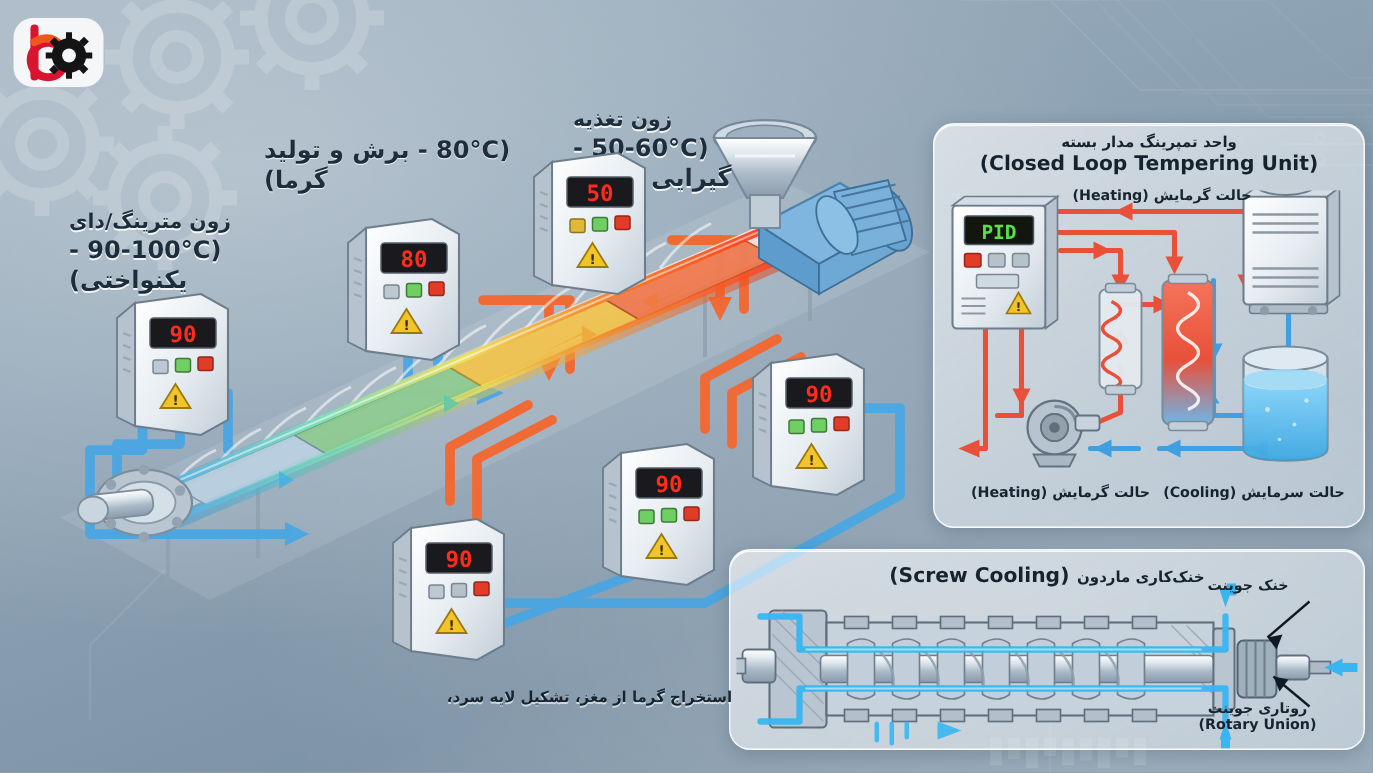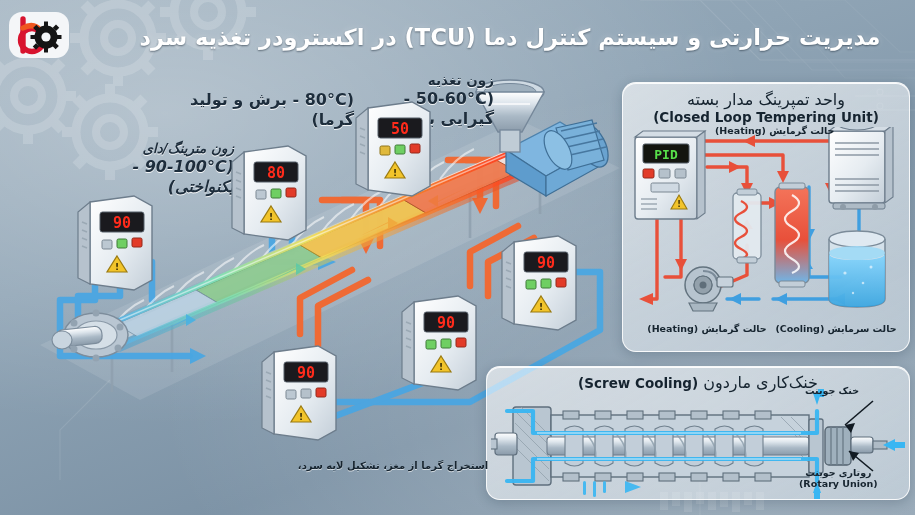--- a/index.html
+++ b/index.html
@@ -22,31 +22,31 @@
   #title{
     position:absolute; top:14px; left:110px; width:800px; height:46px;
     display:flex; align-items:center; justify-content:center;
     color:#ffffff; font-weight:bold; font-size:22.5px; letter-spacing:.2px;
     text-shadow:0 1px 2px rgba(20,35,50,.55), 0 0 7px rgba(255,255,255,.25);
     direction:rtl; white-space:nowrap;
   }
   
   #logo{position:absolute; left:8px; top:10px; width:62px; height:50px;}
   
-  .zlabel{position:absolute; direction:rtl; text-align:right; color:#1d2d3c;
+  .zlabel{position:absolute; direction:rtl; text-align:left; color:#1d2d3c;
           text-shadow:0 1px 0 rgba(255,255,255,.85); line-height:1.25;}
   .zlabel .t1{font-weight:bold; font-size:13.5px; display:block;}
   .zlabel .t2{font-size:16px; display:block; font-weight:600;}
   
   .panel{position:absolute; border-radius:14px;
          background:linear-gradient(150deg,rgba(255,255,255,.62),rgba(226,235,242,.48));
          border:1.5px solid rgba(255,255,255,.85);
          box-shadow:0 3px 12px rgba(25,45,65,.22), inset 0 1px 0 rgba(255,255,255,.9);}
   .ptitle{position:absolute;width:100%;text-align:center;direction:rtl;color:#15232f;}
-  .ptitle .fa{display:block;font-weight:normal;font-size:16px;}
+  .ptitle .fa{display:block;font-weight:bold;font-size:10px;}
   .ptitle .en{display:block;font-weight:bold;font-size:13.5px;}
   .minilab{position:absolute; font-size:9.5px; font-weight:bold; color:#16242f; direction:rtl;
            text-align:center; white-space:nowrap;}
   .callout{position:absolute; font-size:9.5px; font-weight:bold; color:#16242f; direction:rtl;
            text-align:center; line-height:1.2; white-space:nowrap;}
   #bottomnote{position:absolute; left:278px; top:458px; width:230px;
               direction:rtl; text-align:center; color:#16242f; font-size:10px;
               font-weight:bold; line-height:1.5; text-shadow:0 1px 0 rgba(255,255,255,.6);}
 </style>
 </head>
@@ -162,21 +162,20 @@
           <rect x="48.5" y="25" width="5" height="4"></rect>
         <rect x="26" y="15.5" width="4.6" height="4.6" transform="rotate(45 28 18)"></rect>
         <rect x="45.5" y="34" width="4.6" height="4.6" transform="rotate(45 48 36)"></rect>
         <rect x="45.5" y="15.5" width="4.6" height="4.6" transform="rotate(45 48 18)"></rect>
         <rect x="26" y="34" width="4.6" height="4.6" transform="rotate(45 28 36)"></rect>
       </g>
     </g>
     <circle cx="38" cy="27" r="4.6" fill="#f4f6f8"></circle>
   </svg>
 
-  <div id="title">مدیریت حرارتی و سیستم کنترل دما (TCU) در اکسترودر تغذیه سرد</div>
 
   <svg class="svgfull" viewBox="0 0 915 515">
 
     <path d="M40 345 L520 120 L620 168 L140 400 Z" fill="#ffffff" opacity="0.10"></path>
 
     <g stroke="#8fa0ae" stroke-width="2.6" fill="none" opacity=".85">
       <path d="M112 352 L112 392 M172 320 L172 372"></path>
       <path d="M470 190 L470 238 M540 168 L540 214"></path>
     </g>
 
@@ -287,21 +286,21 @@
     </g>
 
     <g opacity=".9">
       <polygon points="158,327 186,313 186,320 196,314 186,308 186,314" fill="#49b2e2" transform="translate(0,6)"></polygon>
       <polygon points="268,276 296,262 296,269 306,263 296,257 296,263" fill="#5ec9a8" transform="translate(0,6)"></polygon>
       <polygon points="360,230 388,216 388,223 398,217 388,211 388,217" fill="#f0a83c" transform="translate(0,6)"></polygon>
       <polygon points="466,182 438,196 438,189 428,195 438,201 438,195" fill="#ef7a3e" transform="translate(0,6)"></polygon>
     </g>
   </svg>
 
-  <div class="zlabel" style="left:64px; top:140px; width:170px;font-style:italic;">
+  <div class="zlabel" style="left:46px; top:140px; width:170px;">
     <span class="t1">زون مترینگ/دای</span>
     <span class="t2">(90-100°C - یکنواختی)</span>
   </div>
   <div class="zlabel" style="left:176px; top:90px; width:178px;">
     <span class="t2">(80°C - برش و تولید گرما)</span>
   </div>
   <div class="zlabel" style="left:382px; top:72px; width:112px;">
     <span class="t1">زون تغذیه</span>
     <span class="t2">(50-60°C -</span>
     <span class="t2">گیرایی بهینه)</span>

